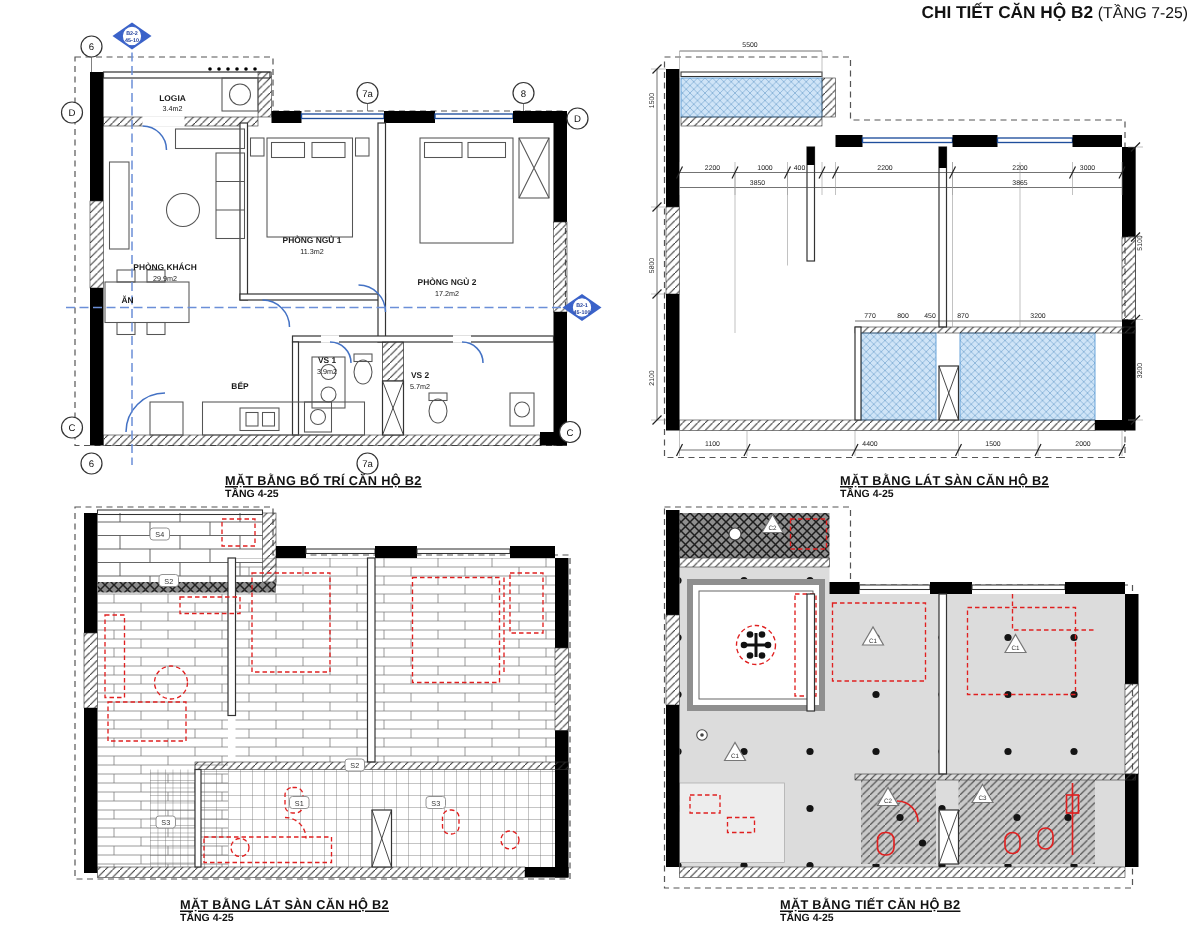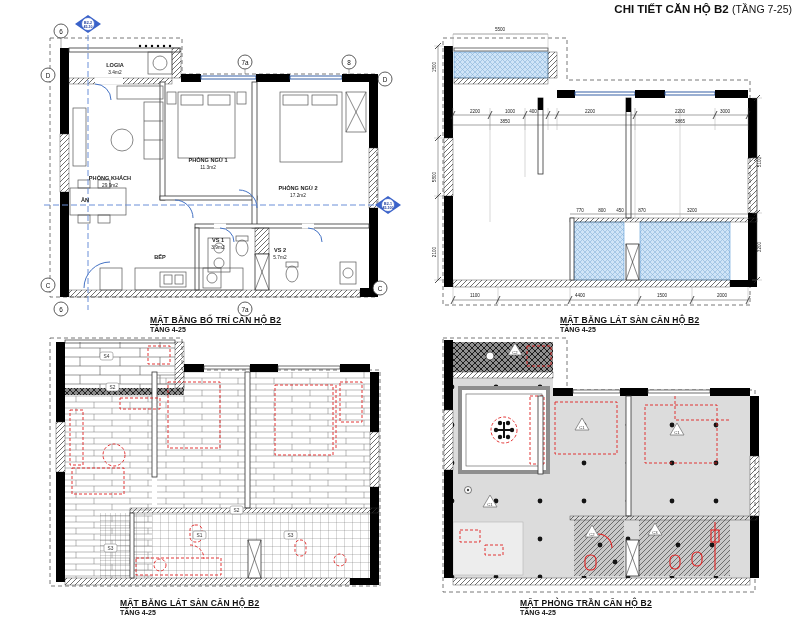--- a/index.html
+++ b/index.html
@@ -551,17 +551,17 @@
   </div>
   <div class="cap" style="left:560px;top:315px;width:200px">
     <div class="cap-t">MẶT BẰNG LÁT SÀN CĂN HỘ B2</div>
     <div class="cap-s">TẦNG 4-25</div>
   </div>
   <div class="cap" style="left:120px;top:598px;width:240px">
     <div class="cap-t">MẶT BẰNG LÁT SÀN CĂN HỘ B2</div>
     <div class="cap-s">TẦNG 4-25</div>
   </div>
   <div class="cap" style="left:520px;top:598px;width:240px">
-    <div class="cap-t">MẶT PHÒNG TRẦN CĂN HỘ B2</div>
+    <div class="cap-t">MẶT BẰNG TIẾT CĂN HỘ B2</div>
     <div class="cap-s">TẦNG 4-25</div>
   </div>
 
 </div>
 
 </body></html>

